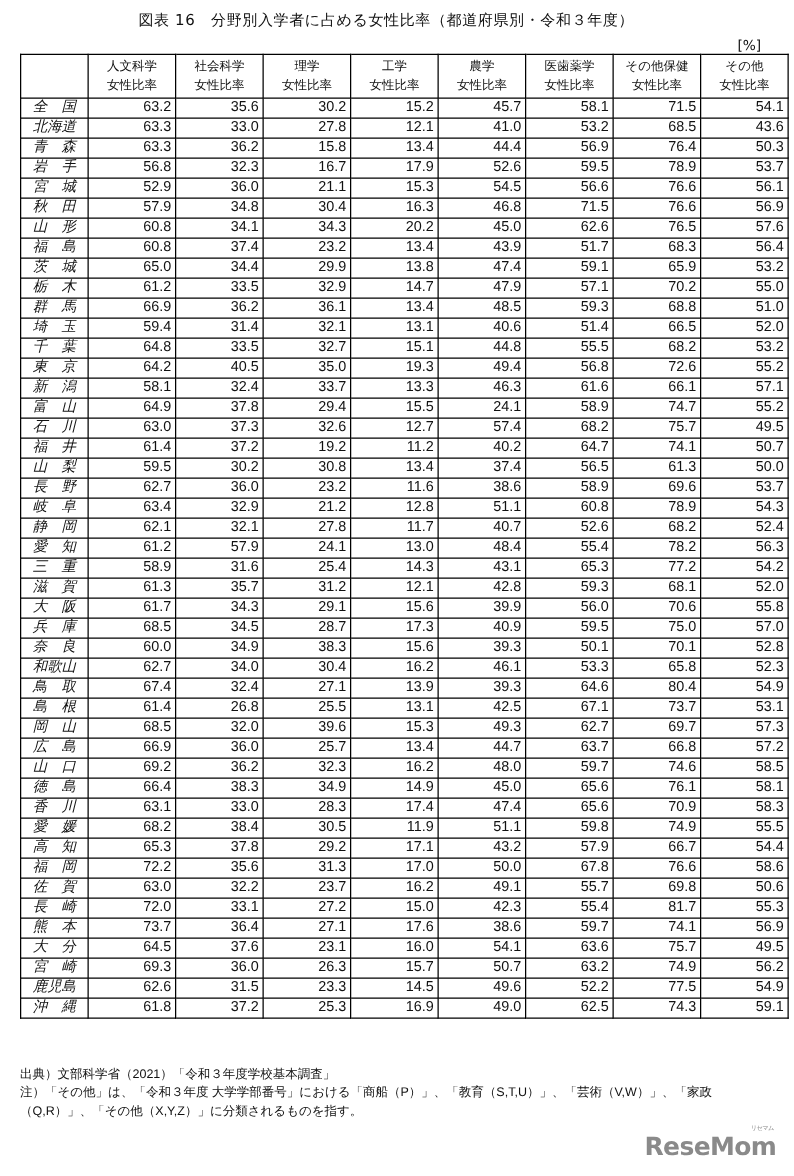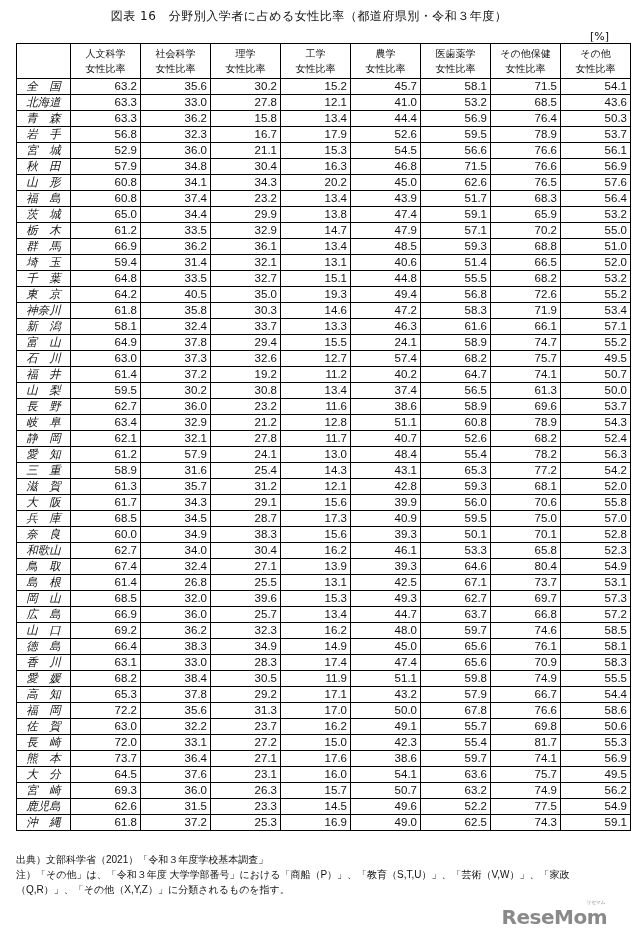--- a/index.html
+++ b/index.html
@@ -13,21 +13,21 @@
   th, td { border:1px solid #000; padding:0; }
   th { font-weight:normal; height:34px; line-height:15px; text-align:center; font-size:10px; }
   td { height:15px; line-height:15px; }
   td.name { width:53px; text-align:center; letter-spacing:0;font-style:italic; }
   td.num { text-align:right; padding-right:3px; }
   th.c { width:69px; }
   th.blank { width:53px; }
   thead tr { border-bottom:1px solid #000; }
   .notes { position:absolute; top:852px; left:16px; font-size:10px; line-height:15px;
            width:600px; font-family:Liberation Sans, sans-serif; }
-  .logo { position:absolute; top:905px; right:28px; font-family:"DejaVu Sans", sans-serif;
+  .logo { position:absolute; top:905px; right:14px; font-family:"DejaVu Sans", sans-serif;
           font-weight:bold; font-size:20px; color:#8a8a8a; letter-spacing:-0.5px; }
   .logo .sup { position:absolute; top:-6px; right:2px; font-size:5px; font-weight:normal; color:#888; }
 </style>
 </head>
 <body>
 
 <div class="title">図表 16　分野別入学者に占める女性比率（都道府県別・令和３年度）</div>
 <div class="unit">[%]</div>
 
 <table>
@@ -217,31 +217,20 @@
         <td class="num">64.2</td>
         <td class="num">40.5</td>
         <td class="num">35.0</td>
         <td class="num">19.3</td>
         <td class="num">49.4</td>
         <td class="num">56.8</td>
         <td class="num">72.6</td>
         <td class="num">55.2</td>
       </tr>
       <tr>
-        <td class="name">神奈川</td>
-        <td class="num">61.8</td>
-        <td class="num">35.8</td>
-        <td class="num">30.3</td>
-        <td class="num">14.6</td>
-        <td class="num">47.2</td>
-        <td class="num">58.3</td>
-        <td class="num">71.9</td>
-        <td class="num">53.4</td>
-      </tr>
-      <tr>
         <td class="name">新　潟</td>
         <td class="num">58.1</td>
         <td class="num">32.4</td>
         <td class="num">33.7</td>
         <td class="num">13.3</td>
         <td class="num">46.3</td>
         <td class="num">61.6</td>
         <td class="num">66.1</td>
         <td class="num">57.1</td>
       </tr>

